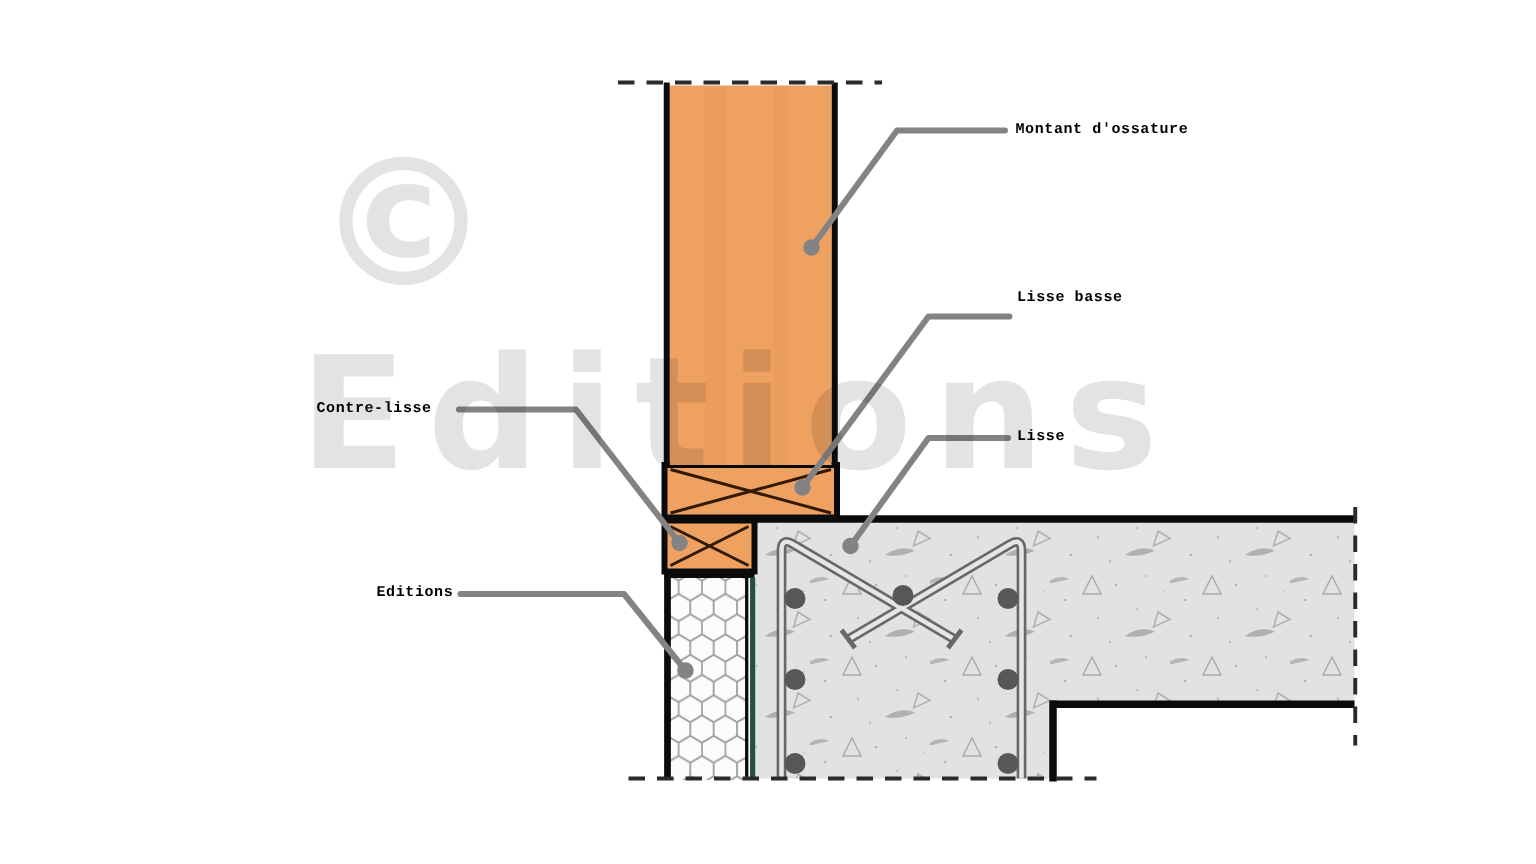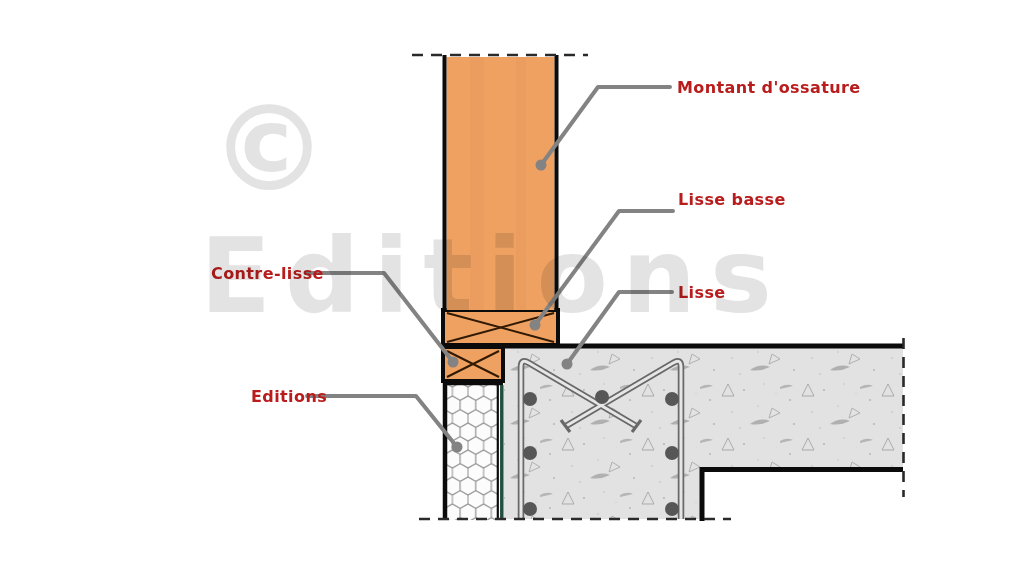--- a/index.html
+++ b/index.html
@@ -3,22 +3,22 @@
 <meta charset="utf-8">
 <style>
   html,body{margin:0;padding:0;background:#ffffff;}
   .stage{
     position:relative;width:1024px;height:576px;overflow:hidden;
     background:#ffffff;font-family:"DejaVu Sans","Liberation Sans",sans-serif;
   }
   .stage svg{position:absolute;left:0;top:0;}
   .callout{
     position:absolute;transform:translateY(-50%);
-    font-size:16px;font-weight:bold;letter-spacing:.4px;
-    color:#b91c1c;white-space:nowrap;z-index:20;
+    font-size:10px;font-weight:bold;letter-spacing:.4px;
+    color:#000000;white-space:nowrap;z-index:20;font-family:Liberation Mono, monospace;
   }
   .lbl-montant{left:677px;top:87px;}
   .lbl-lisse{left:678px;top:199px;}
   .lbl-contre{left:211px;top:273px;}
   .lbl-dalle{left:678px;top:292px;}
   .lbl-isolant{left:251px;top:396px;}
   .watermark{
     position:absolute;inset:0;z-index:30;pointer-events:none;
     mix-blend-mode:multiply;color:#e3e3e3;font-weight:bold;line-height:1;
   }

